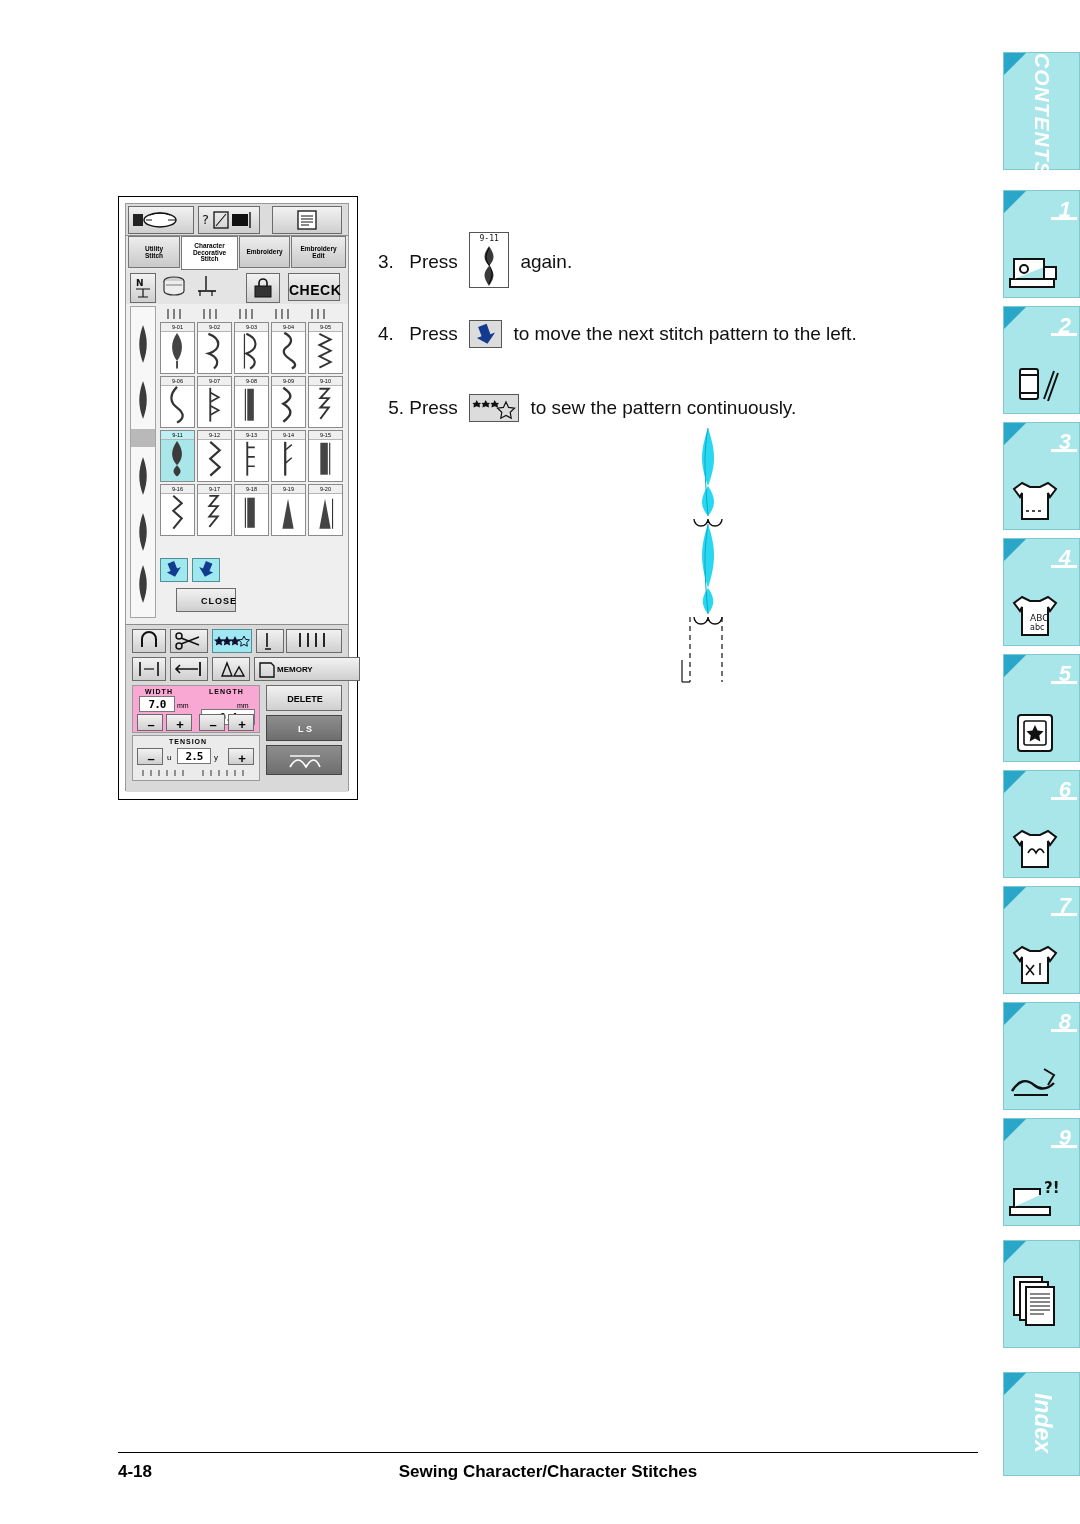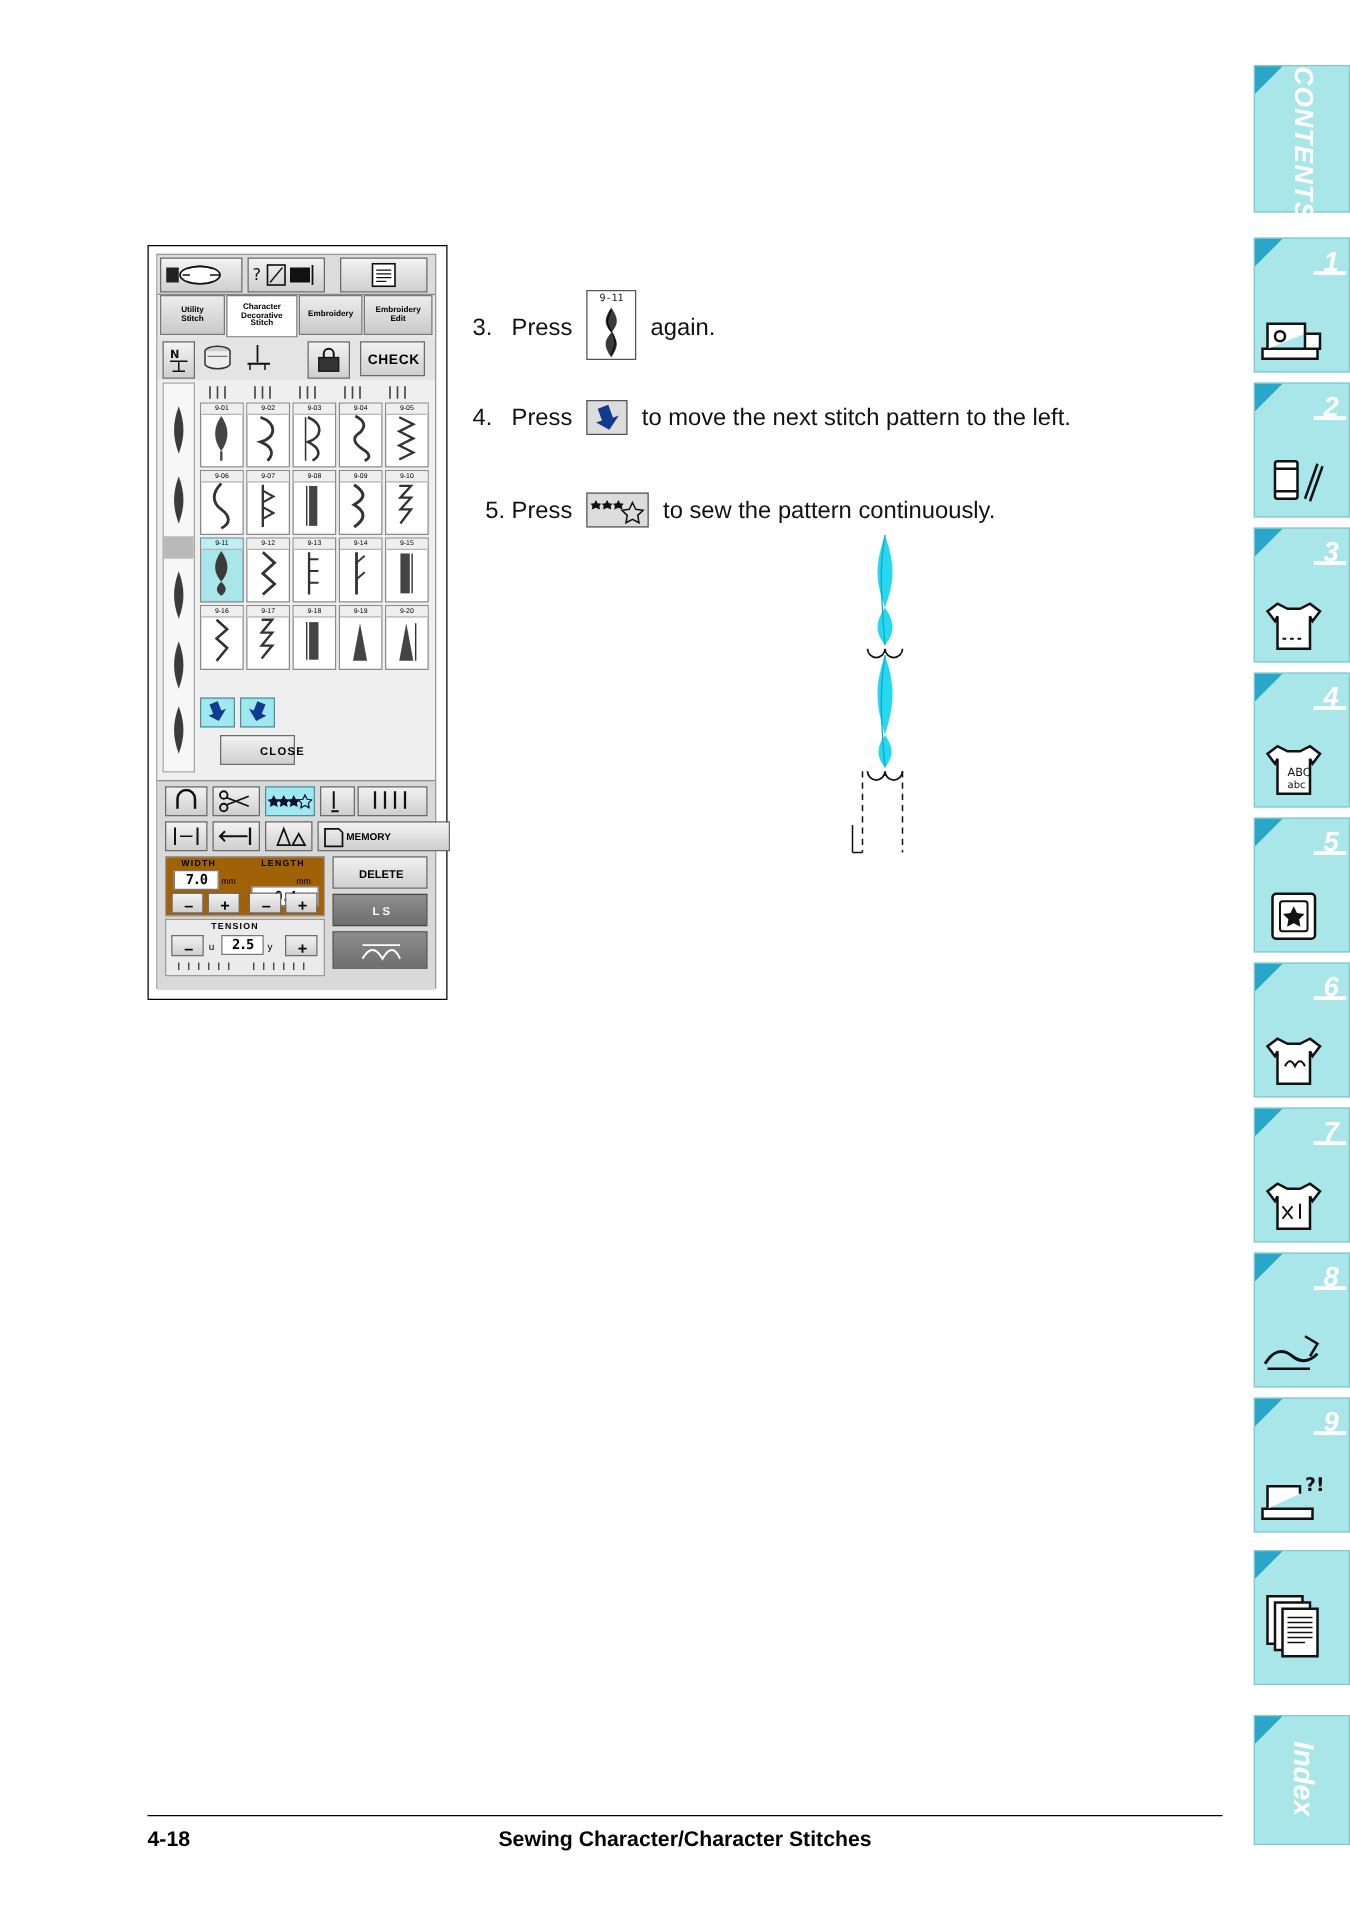--- a/index.html
+++ b/index.html
@@ -207,21 +207,21 @@
           <path d="M8 17 v5 M20 17 v5" stroke="#111" stroke-width="1.2"></path>
         </svg>
       </div>
       <div class="btn" style="left:120px;top:3px;width:34px;height:30px;">
         <svg width="30" height="26" viewBox="0 0 30 26" style="margin:1px;">
           <rect x="7" y="11" width="16" height="11" fill="#333" stroke="#111" stroke-width="1"></rect>
           <path d="M11 11 v-3 a4 4 0 0 1 8 0 v3" fill="none" stroke="#111" stroke-width="1.6"></path>
         </svg>
       </div>
       <div class="btn" style="left:162px;top:3px;width:52px;height:28px;">
-        <span class="lbl" style="left:0;right:0;top:9px;text-align:center;font-size:11px;font-weight:bold;letter-spacing:0.5px;width:52px;">CHECK</span>
+        <span class="lbl" style="left:0;right:0;top:9px;text-align:center;font-size:14px;font-weight:bold;letter-spacing:0.5px;width:52px;">CHECK</span>
       </div>
     </div>
 
     <div class="pnl" style="left:0;top:100px;width:222px;height:320px;background:#efefef;">
 
       <div style="position:absolute;left:4px;top:2px;width:26px;height:312px;background:#f7f7f7;border:1px solid #a5a5a5;box-sizing:border-box;">
         <svg width="24" height="310" viewBox="0 0 24 310">
           <g fill="#3b3b3b">
             <path d="M12 18 C7 32 7 42 12 56 C17 42 17 32 12 18 Z"></path>
             <path d="M12 74 C7 88 7 98 12 112 C17 98 17 88 12 74 Z"></path>
@@ -387,21 +387,21 @@
           <path d="M15 2 L15 10 L19 10 L10 17 L4 10 L8 10 L8 2 Z" fill="#123a8f" transform="rotate(-22 11 9)"></path>
         </svg>
       </div>
       <div class="btn cyan" style="left:66px;top:254px;width:28px;height:24px;">
         <svg width="24" height="20" viewBox="0 0 24 20" style="margin:1px;">
           <path d="M9 2 L9 10 L5 10 L14 17 L20 10 L16 10 L16 2 Z" fill="#123a8f" transform="rotate(22 13 9)"></path>
         </svg>
       </div>
 
       <div class="btn" style="left:50px;top:284px;width:60px;height:24px;">
-        <span class="lbl" style="left:0;width:60px;top:8px;text-align:left;font-size:9px;font-weight:bold;letter-spacing:1px;padding-left:31px;">CLOSE</span>
+        <span class="lbl" style="left:0;width:60px;top:8px;text-align:right;font-size:9px;font-weight:bold;letter-spacing:1px;">CLOSE</span>
       </div>
     </div>
 
     <div class="pnl" style="left:0;top:420px;width:222px;height:168px;background:#d9d9d9;border-top:1px solid #8c8c8c;">
 
       <div class="btn" style="left:6px;top:4px;width:34px;height:24px;">
         <svg width="30" height="20" viewBox="0 0 30 20" style="margin:1px;">
           <path d="M8 16 V8 a7 7 0 0 1 14 0 v8" fill="none" stroke="#111" stroke-width="2"></path>
         </svg>
       </div>
@@ -451,21 +451,21 @@
           <path d="M20 17 L25 8 L30 17 Z" fill="none" stroke="#111" stroke-width="1.4"></path>
         </svg>
       </div>
       <div class="btn" style="left:128px;top:32px;width:106px;height:24px;">
         <svg width="18" height="18" viewBox="0 0 18 18" style="position:absolute;left:3px;top:3px;">
           <path d="M2 2 h11 l3 3 v11 H2 Z" fill="none" stroke="#111" stroke-width="1.4"></path>
         </svg>
         <span class="lbl" style="left:22px;top:8px;font-size:8px;font-weight:bold;">MEMORY</span>
       </div>
 
-      <div class="pnl" style="left:6px;top:60px;width:128px;height:48px;background:#a16207;border:1px solid #9a9a9a;">
+      <div class="pnl" style="left:6px;top:60px;width:128px;height:48px;background:#f9a8d4;border:1px solid #9a9a9a;">
         <span class="lbl" style="left:12px;top:2px;font-size:7px;font-weight:bold;letter-spacing:1px;">WIDTH</span>
         <span class="lbl" style="left:76px;top:2px;font-size:7px;font-weight:bold;letter-spacing:1px;">LENGTH</span>
         <div class="numbox" style="left:6px;top:10px;width:36px;height:16px;">
           <span class="v">7.0</span>
         </div>
         <span class="lbl" style="left:44px;top:16px;font-size:7px;">mm</span>
         <div class="numbox" style="left:68px;top:23px;width:54px;height:16px;">
           <span class="v">0.4</span>
         </div>
         <span class="lbl" style="left:104px;top:16px;font-size:7px;">mm</span>

